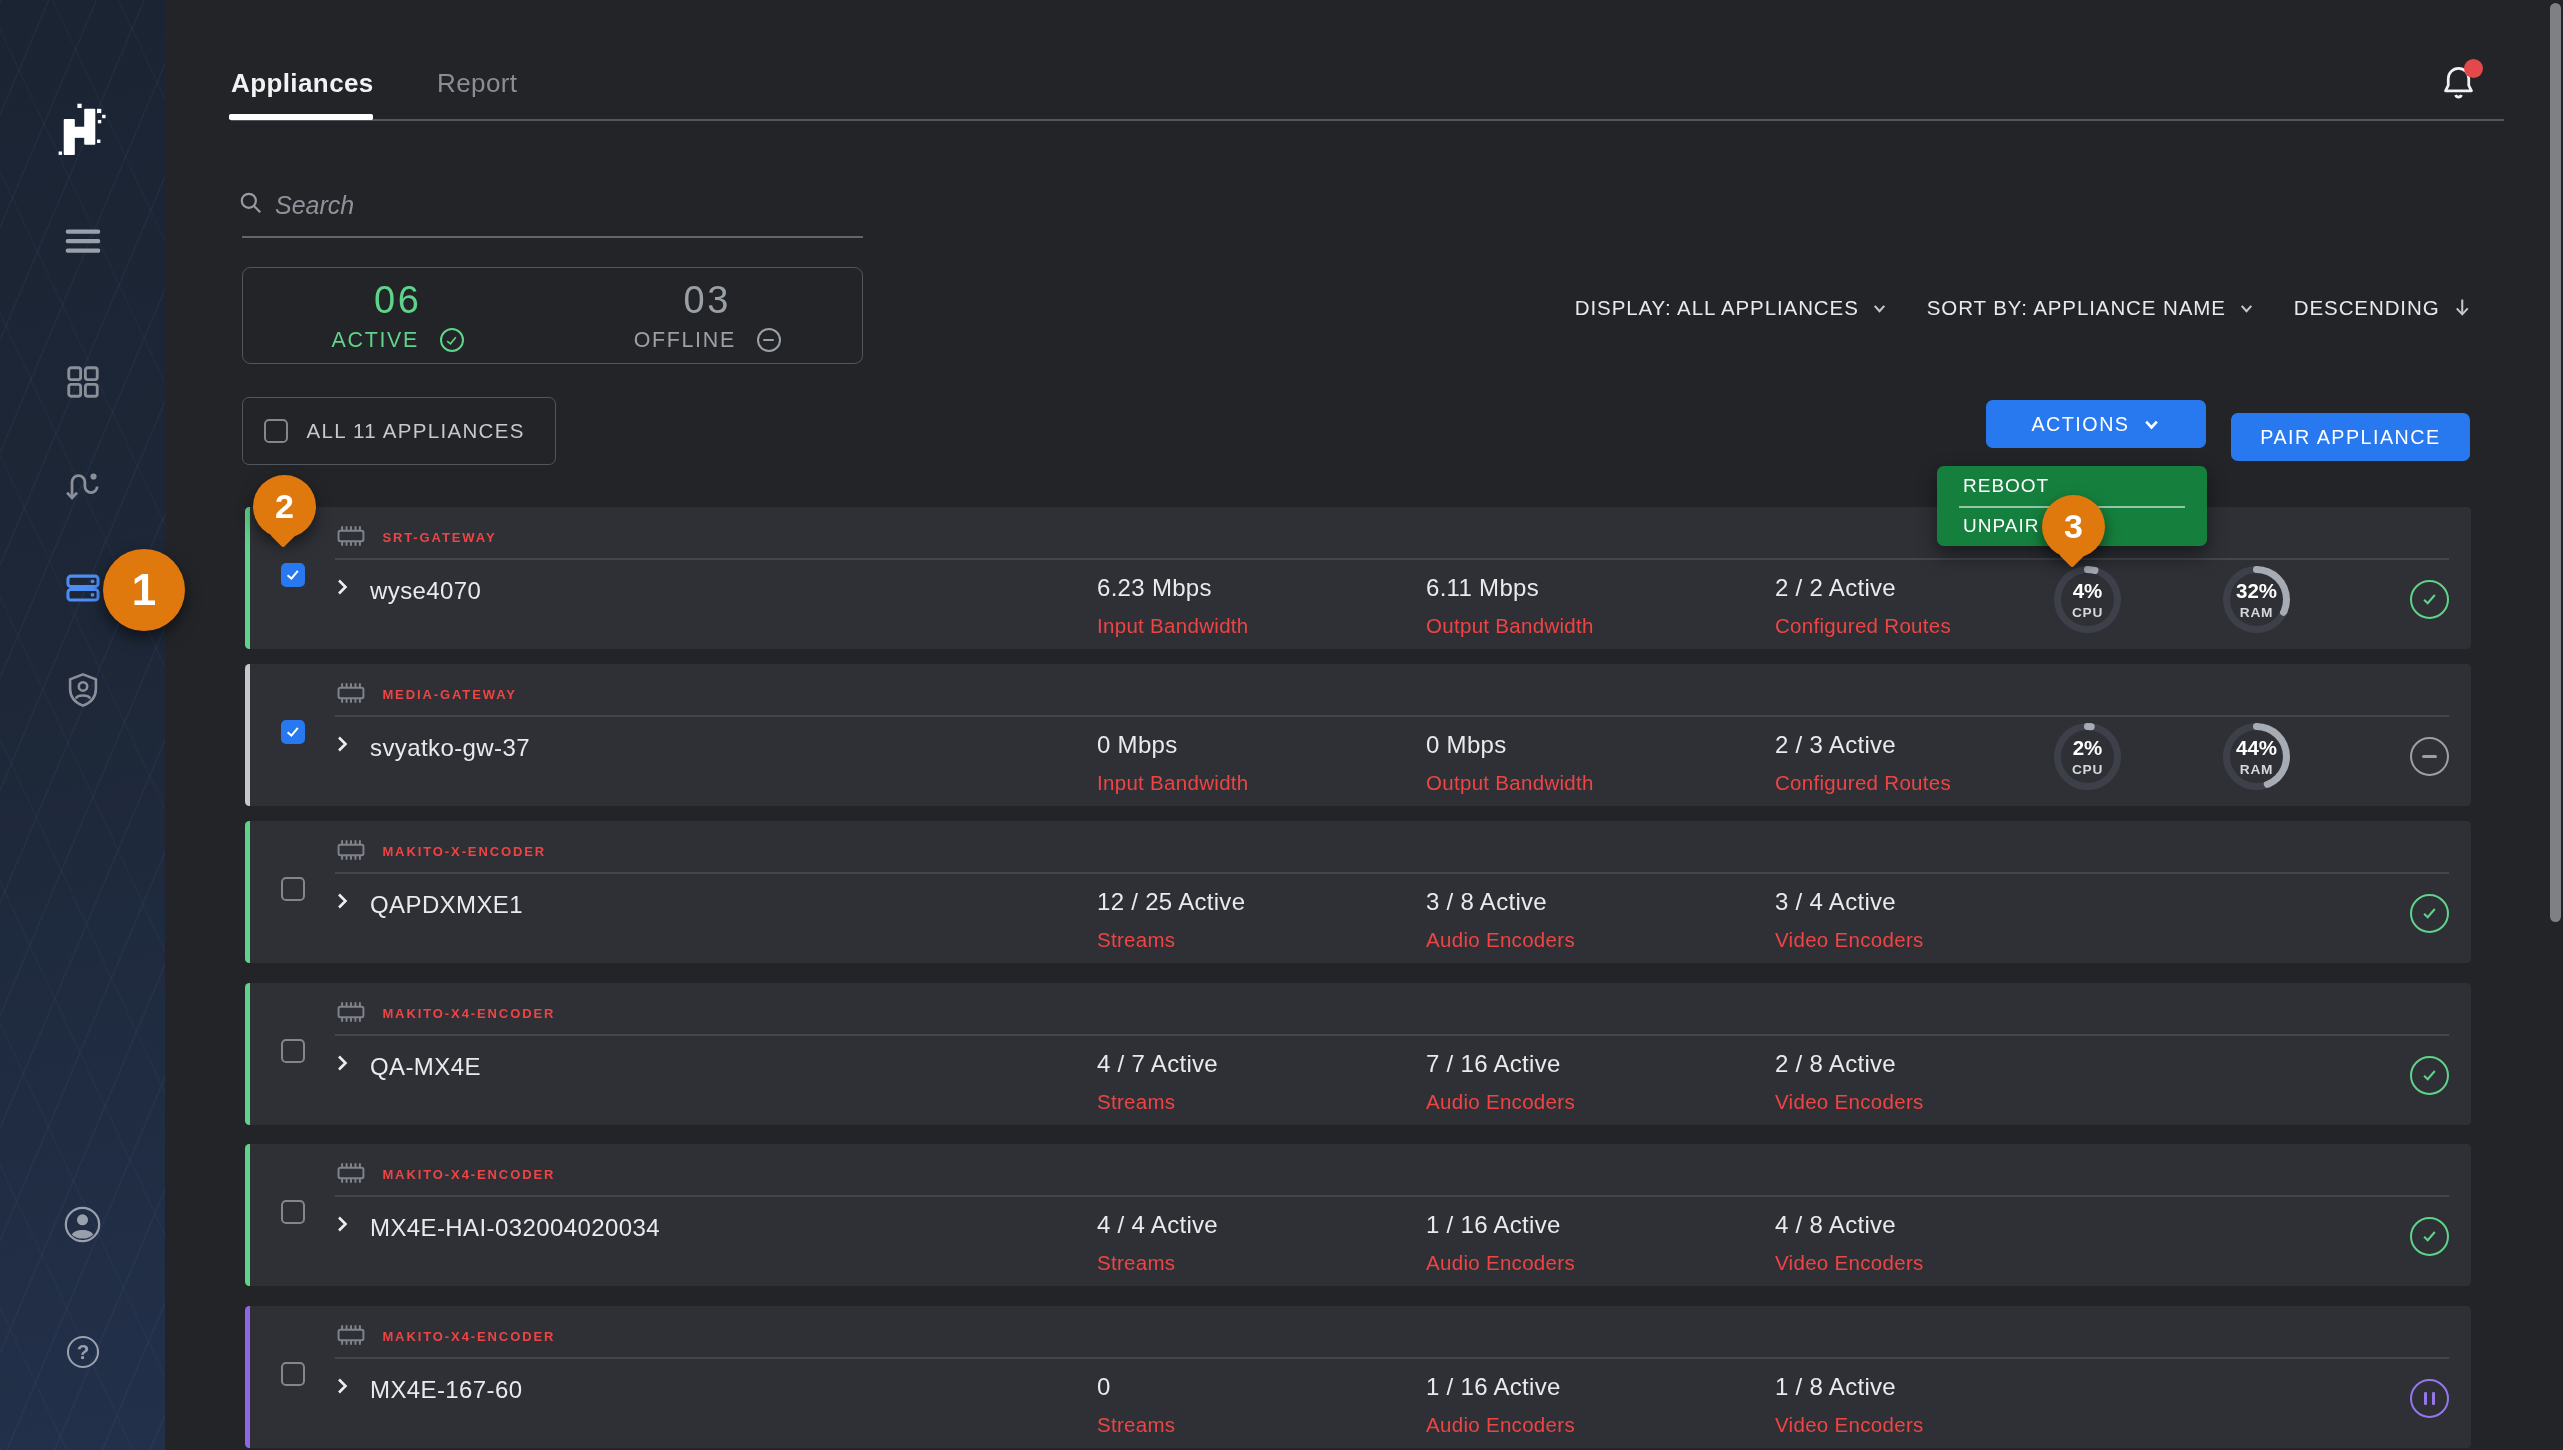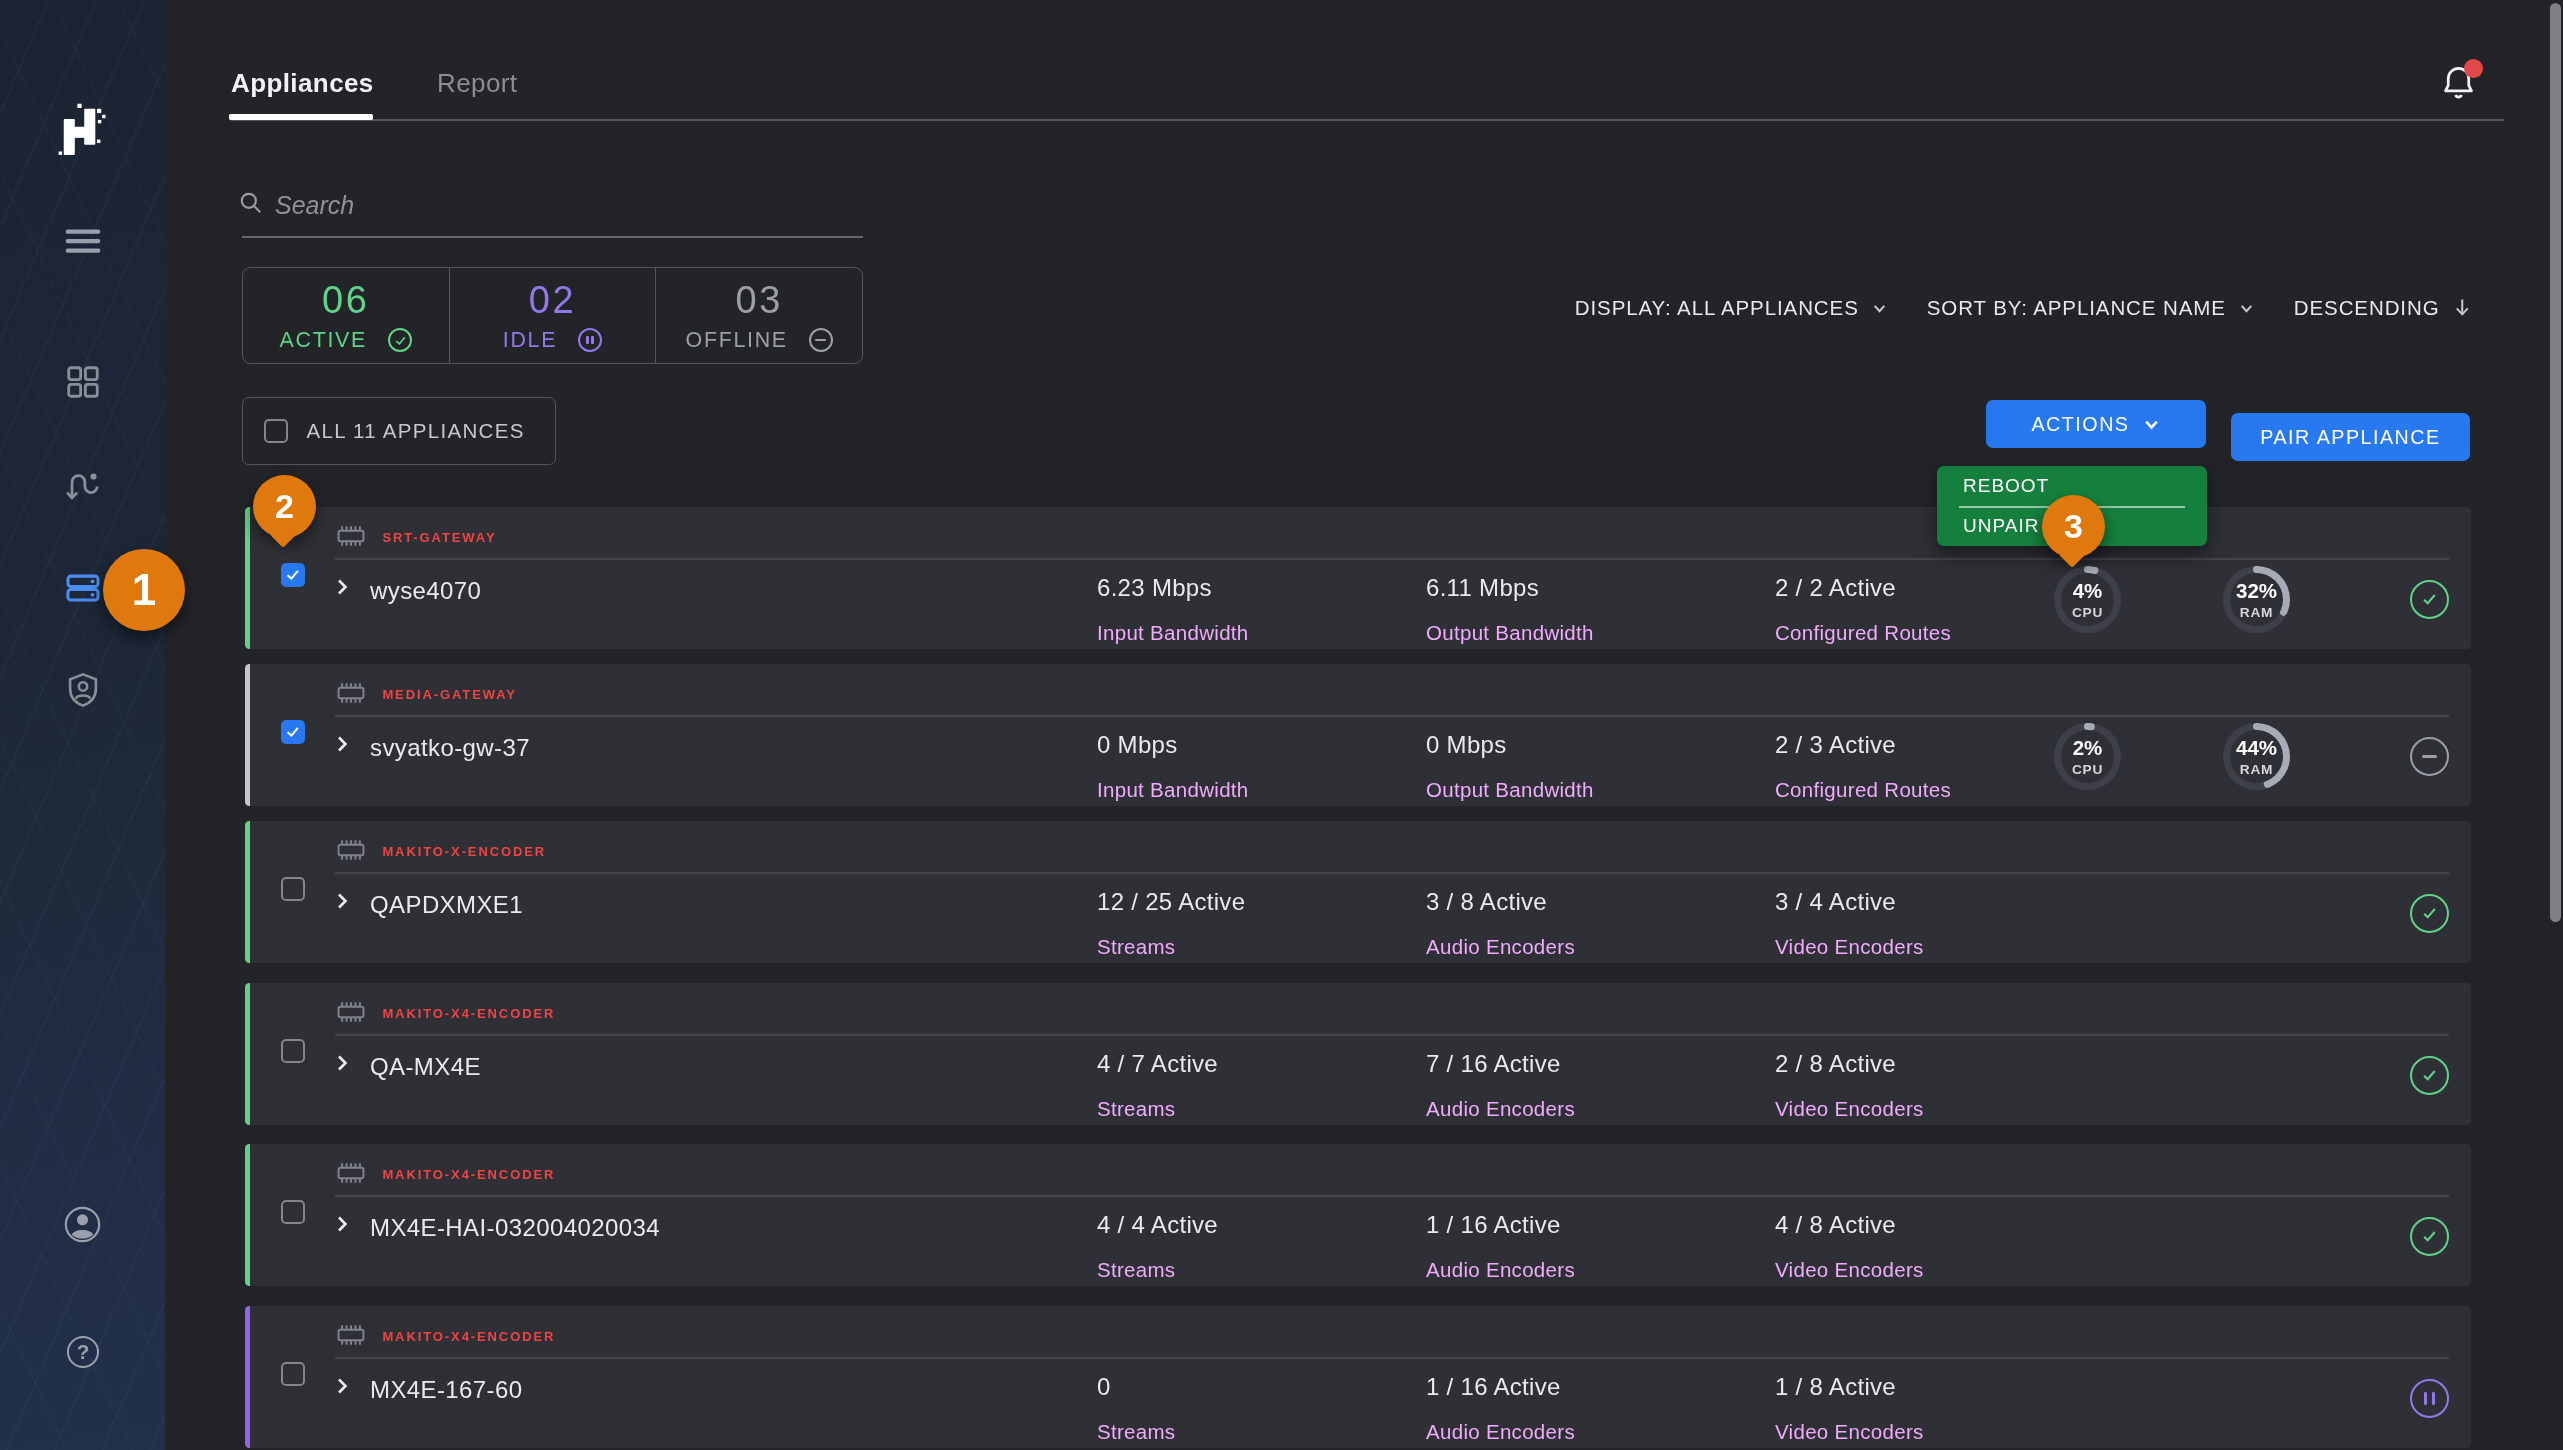--- a/index.html
+++ b/index.html
@@ -70,21 +70,21 @@
   .card{position:absolute;left:245px;width:2226px;height:142px;background:#2e3036;border-radius:4.3px;
     border-left:5.1px solid #5fd389;box-sizing:border-box;}
   .card-head{position:absolute;left:85px;top:15.4px;height:31px;display:flex;align-items:center;gap:15.4px;}
   .type{color:#ef4444;font-size:13px;font-weight:700;letter-spacing:1.9px;}
   .card-divider{position:absolute;left:85px;right:22px;top:51px;height:1.7px;background:#44464d;}
   .card .cb{position:absolute;left:31px;top:56px;}
   .chev{position:absolute;left:80px;top:68px;}
   .name{position:absolute;left:120px;top:70px;color:#e9eaec;font-size:24px;letter-spacing:0.4px;}
   .col{position:absolute;top:67px;}
   .val{color:#e9eaec;font-size:24px;letter-spacing:0.3px;}
-  .lab{color:#f0abfc;font-size:20.5px;margin-top:19px;letter-spacing:0.3px;}
+  .lab{color:#ef4444;font-size:20.5px;margin-top:12px;letter-spacing:0.3px;}
   
   .gauge{position:absolute;top:59px;width:67px;height:67px;}
   .ring{position:absolute;inset:0;border-radius:50%;}
   .cap{position:absolute;left:30px;top:30px;width:6.8px;height:6.8px;border-radius:50%;background:#a7abb4;
     transform:rotate(0deg) translateY(-30px);}
   .ginner{position:absolute;inset:6.8px;border-radius:50%;background:#2e3036;display:flex;flex-direction:column;
     align-items:center;justify-content:center;gap:2.6px;}
   .gpct{color:#fff;font-size:20.5px;font-weight:700;}
   .glab{color:#d5d7db;font-size:13.7px;font-weight:700;letter-spacing:0.7px;}
   
@@ -207,32 +207,20 @@
 <div class="counters">
   <div class="counter c-active">
     <div class="cnum">06</div>
     <div class="clabel">
         <span>ACTIVE</span>
       <span class="micon">
         <svg width="13" height="13" viewBox="0 0 24 24" fill="none" stroke="currentColor" stroke-width="3">
             <polyline points="4 13 10 18 20 6"></polyline>
           </svg>
       </span>
-    </div>
-  </div>
-  <div class="counter mid c-idle">
-    <div class="cnum">02</div>
-    <div class="clabel">
-        <span>IDLE</span>
-      <span class="micon">
-          <span class="mpause">
-            <i></i>
-            <i></i>
-          </span>
-        </span>
     </div>
   </div>
   <div class="counter c-offline">
     <div class="cnum">03</div>
     <div class="clabel">
         <span>OFFLINE</span>
       <span class="micon">
           <span class="mbar"></span>
         </span>
     </div>

